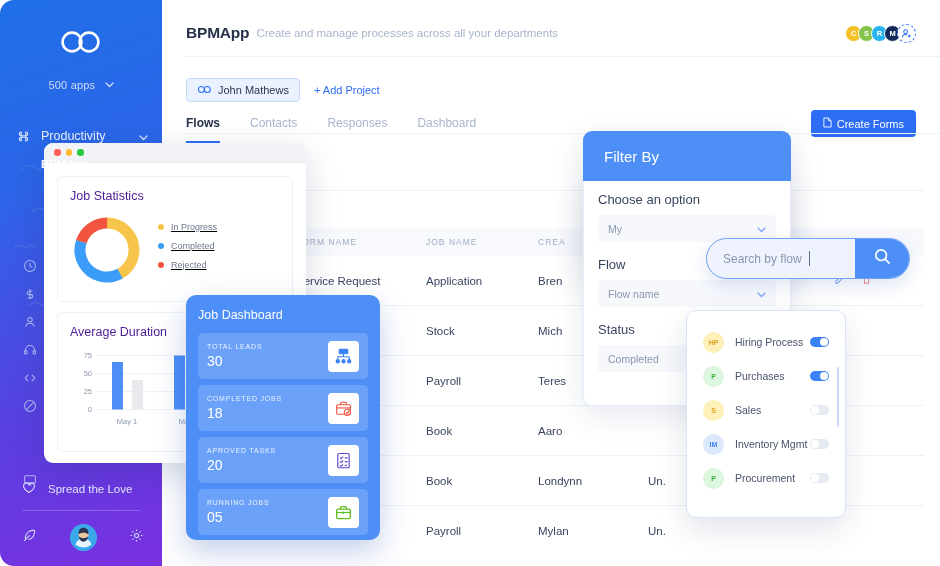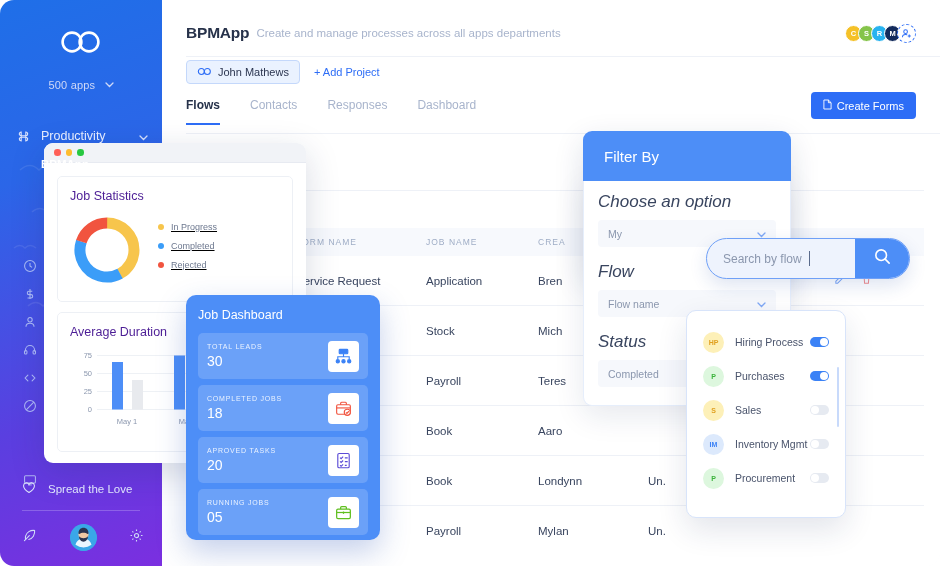--- a/index.html
+++ b/index.html
@@ -51,21 +51,21 @@
   .avatars { margin-left:auto; display:flex; align-items:center; }
   .av { width:17px; height:17px; border-radius:50%; color:#fff; font-size:7.5px;
     display:flex; align-items:center; justify-content:center; margin-left:-4px;
     border:1.5px solid #fff; font-weight:bold; }
   .av-add { width:19px; height:19px; border-radius:50%; margin-left:-4px;
     border:1.3px dashed #2d6df6; display:flex; align-items:center; justify-content:center;
     background:#fff; }
   .hdr-rule { position:absolute; left:186px; right:0; top:56px; height:1px;
     background:#eef1f7; }
 
-  .proj-row { padding:4px 24px 0 24px; display:flex; align-items:center; }
+  .proj-row { padding:22px 24px 0 24px; display:flex; align-items:center; }
   .proj-chip { display:flex; align-items:center; gap:6px; padding:5px 10px;
     border:1px solid #c4d8fb; background:#eaf2ff; border-radius:4px;
     font-size:11px; color:#2b3550; }
   .add-proj { margin-left:14px; font-size:11px; color:#2d6df6; }
 
   .tabs { display:flex; gap:30px; padding:14px 24px 0 24px; position:relative; }
   .tab { font-size:12px; color:#a8b4cc; padding-bottom:11px; }
   .tab.active { color:#26324a; font-weight:bold; border-bottom:2px solid #2d6df6; }
   .create-btn { position:absolute; right:24px; top:8px; background:#2d6df6; color:#fff;
     font-size:11px; padding:7px 12px; border-radius:4px; display:flex; align-items:center;
@@ -130,21 +130,21 @@
   
   #filter { position:absolute; left:583px; top:131px; width:208px; height:145px;
     background:#fff; border-radius:9px 9px 0 0;
     box-shadow:0 10px 30px rgba(24,40,90,.14); }
   #filterbody { position:absolute; left:583px; top:176px; width:208px; height:230px;
     background:#fff; border-radius:0 0 9px 9px; border:1px solid #e6eefb;
     border-top:none; box-shadow:0 10px 30px rgba(24,40,90,.10); padding:16px 14px; }
   .f-hd { position:absolute; left:583px; top:131px; width:208px; height:50px;
     background:#4d8ef7; border-radius:9px 9px 0 0; display:flex; align-items:center;
     padding-left:21px; color:#fff; font-size:15px; }
-  .f-lbl { font-size:17px; color:#39455f; margin-bottom:8px;font-style:italic; }
+  .f-lbl { font-size:13px; color:#39455f; margin-bottom:8px; }
   .f-sel { background:#f6f8fc; border-radius:4px; height:27px; display:flex;
     align-items:center; padding:0 10px; font-size:10.5px; color:#8b97ae;
     margin-bottom:15px; }
   .f-sel .cv { margin-left:auto; color:#7fa8f5; }
 
   
   #searchpill { position:absolute; left:706px; top:238px; width:204px; height:41px;
     background:#eef3fd; border:1.5px solid #6fa0f7; border-radius:21px;
     display:flex; align-items:center; overflow:hidden;
     box-shadow:0 7px 18px rgba(30,70,160,.14); }
@@ -302,21 +302,21 @@
           <path d="M8 1.6v1.7M8 12.7v1.7M14.4 8h-1.7M3.3 8H1.6M12.5 3.5l-1.2 1.2M4.7 11.3l-1.2 1.2M12.5 12.5l-1.2-1.2M4.7 4.7L3.5 3.5"></path>
           </svg>
       </span>
     </div>
   </div>
 
   <div id="main">
 
     <div class="hdr">
       <span class="hdr-title">BPMApp</span>
-      <span class="hdr-sub">Create and manage processes across all apps departments</span>
+      <span class="hdr-sub">Create and manage processes across all your departments</span>
       <div class="avatars">
         <div class="av" style="background:#f5c127">C</div>
         <div class="av" style="background:#85c44a">S</div>
         <div class="av" style="background:#27b3f0">R</div>
         <div class="av" style="background:#132b5c">M</div>
         <div class="av-add">
           <svg width="11" height="11" viewBox="0 0 12 12" fill="none" stroke="#2d6df6" stroke-width="1.1">
             <circle cx="5" cy="4" r="2"></circle>
               <path d="M1.6 10c0-1.9 1.5-3 3.4-3 .6 0 1.2.1 1.7.4"></path>
             <path d="M9 7v3.4M7.3 8.7h3.4"></path>

